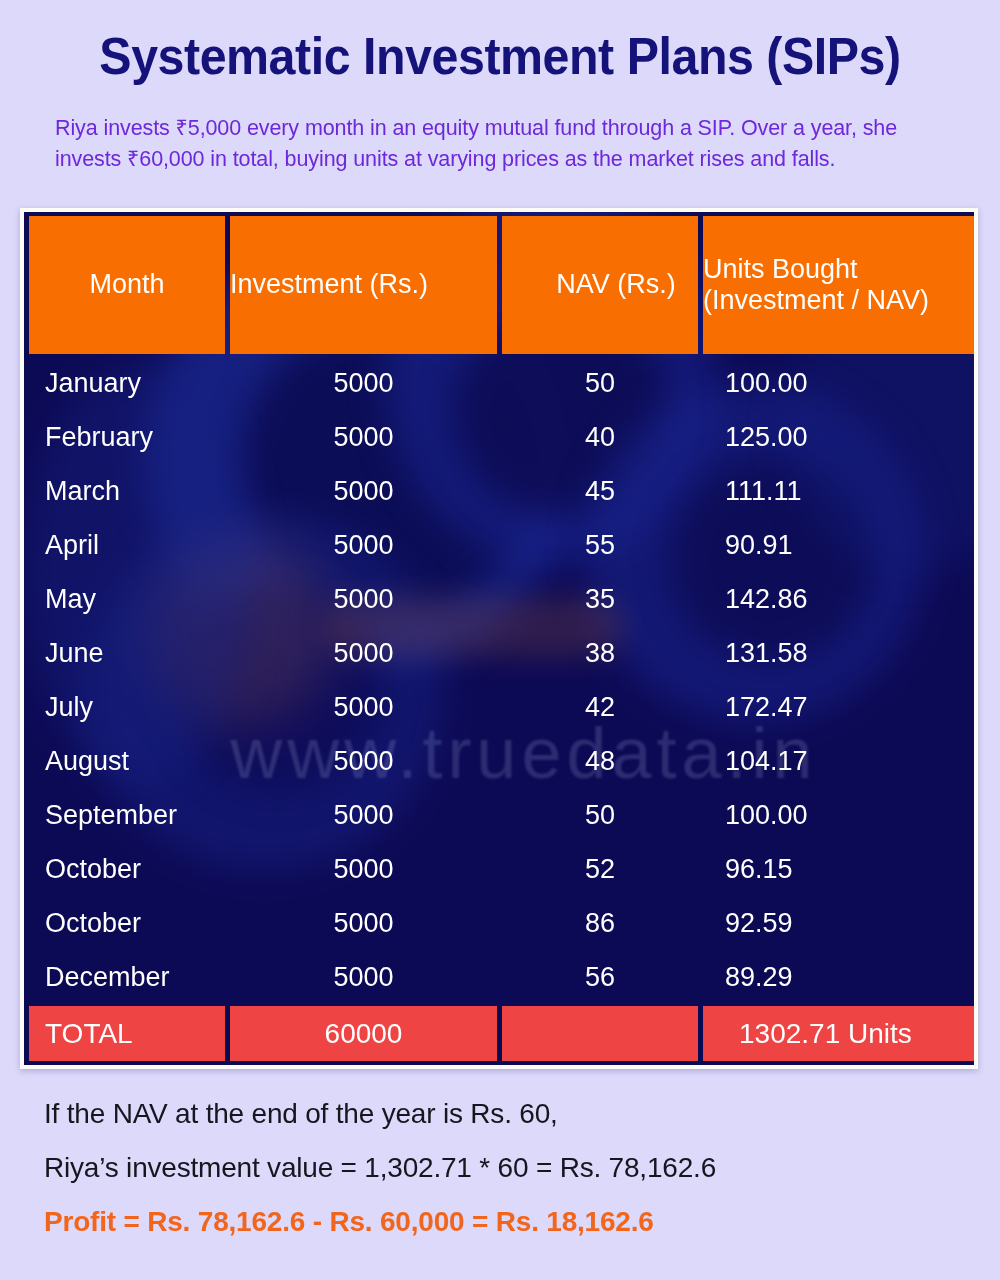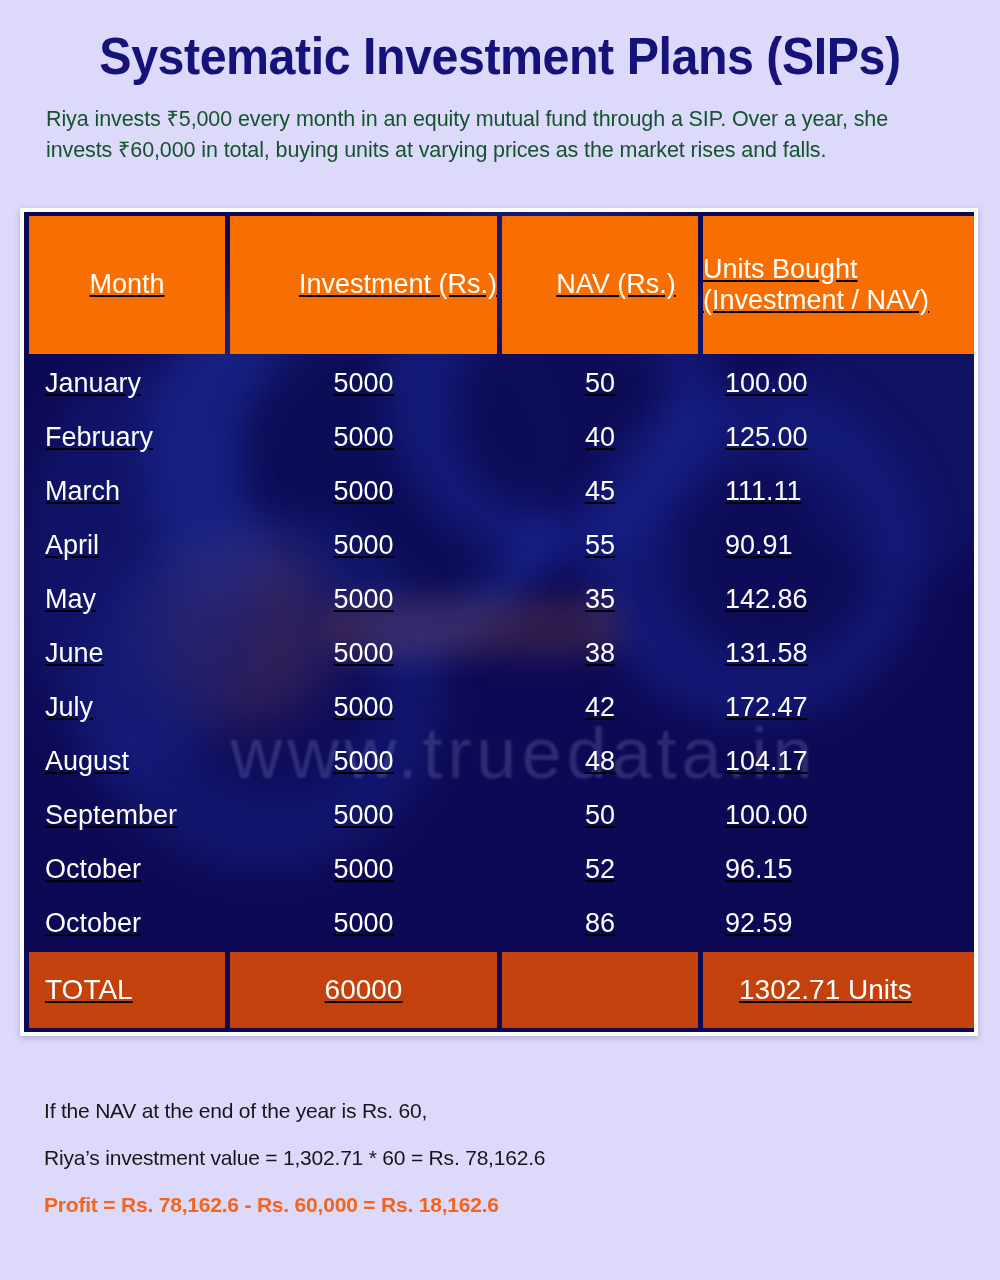--- a/index.html
+++ b/index.html
@@ -23,40 +23,39 @@
     font-size: 52px;
     font-weight: bold;
     letter-spacing: -0.5px;
     line-height: 1;
     margin: 0;
     padding: 30px 0 0 0;
     transform: scaleX(0.93);
   }
 
   .intro {
-    color: #14532d;
+    color: #6d28d9;
     font-size: 21.5px;
     line-height: 1.42;
     padding: 22px 78px 0 46px;
-    margin: 0;
+    margin: 9px;
     font-weight: 400;
     letter-spacing: -0.1px;
   }
 
   
   .table-wrap {
     position: absolute;
     left: 20px;
     top: 208px;
     width: 958px;
     background: #fdfcf5;
     padding: 4px;
     box-sizing: border-box;
     box-shadow: 0 2px 6px rgba(60,50,120,0.28);
-    text-decoration: underline;
   }
 
   .table-bg {
     position: relative;
     background: #0d0a55;
     overflow: hidden;
   }
 
   
   .bg-art {
@@ -124,54 +123,54 @@
   thead th {
     background: #f86e00;
     height: 138px;
     font-size: 27px;
     font-weight: bold;
     line-height: 1.16;
     padding: 0 14px;
     box-sizing: border-box;
   }
   th.h-month { text-align: center; }
-  th.h-inv   { text-align: right; }
+  th.h-inv   { text-align: left; }
   th.h-nav   { text-align: center; padding-left: 32px; }
   th.h-units { text-align: left; }
 
   tbody td {
     background: transparent;
     height: 50px;
     font-size: 27px;
     line-height: 1;
     box-sizing: border-box;
   }
   td.m  { text-align: left;   padding-left: 16px; }
   td.iv { text-align: center; }
   td.nv { text-align: center; }
   td.un { text-align: left;   padding-left: 22px; }
 
   tbody tr.total-row td {
-    background: #c2410c;
-    height: 76px;
+    background: #ef4444;
+    height: 55px;
     font-size: 28px;
   }
   tr.total-row td.m  { padding-left: 16px; }
   tr.total-row td.un { padding-left: 36px; }
 
   
   .footer {
     position: absolute;
     left: 44px;
     top: 1100px;
     width: 930px;
   }
   .footer .line {
     color: #16161e;
-    font-size: 21px;
+    font-size: 28px;
     line-height: 1.0;
     margin: 0 0 26px 0;
     letter-spacing: -0.2px;
   }
   .footer .line.profit {
     color: #f2651c;
     font-weight: bold;
     margin-bottom: 0;
   }
 </style>
@@ -276,20 +275,26 @@
             <td class="iv">5000</td>
             <td class="nv">52</td>
             <td class="un">96.15</td>
           </tr>
           <tr>
             <td class="m">October</td>
             <td class="iv">5000</td>
             <td class="nv">86</td>
             <td class="un">92.59</td>
           </tr>
+          <tr>
+            <td class="m">December</td>
+            <td class="iv">5000</td>
+            <td class="nv">56</td>
+            <td class="un">89.29</td>
+          </tr>
           <tr class="total-row">
             <td class="m">TOTAL</td>
             <td class="iv">60000</td>
             <td class="nv"></td>
             <td class="un">1302.71 Units</td>
           </tr>
         </tbody>
     </table>
 
   </div>

